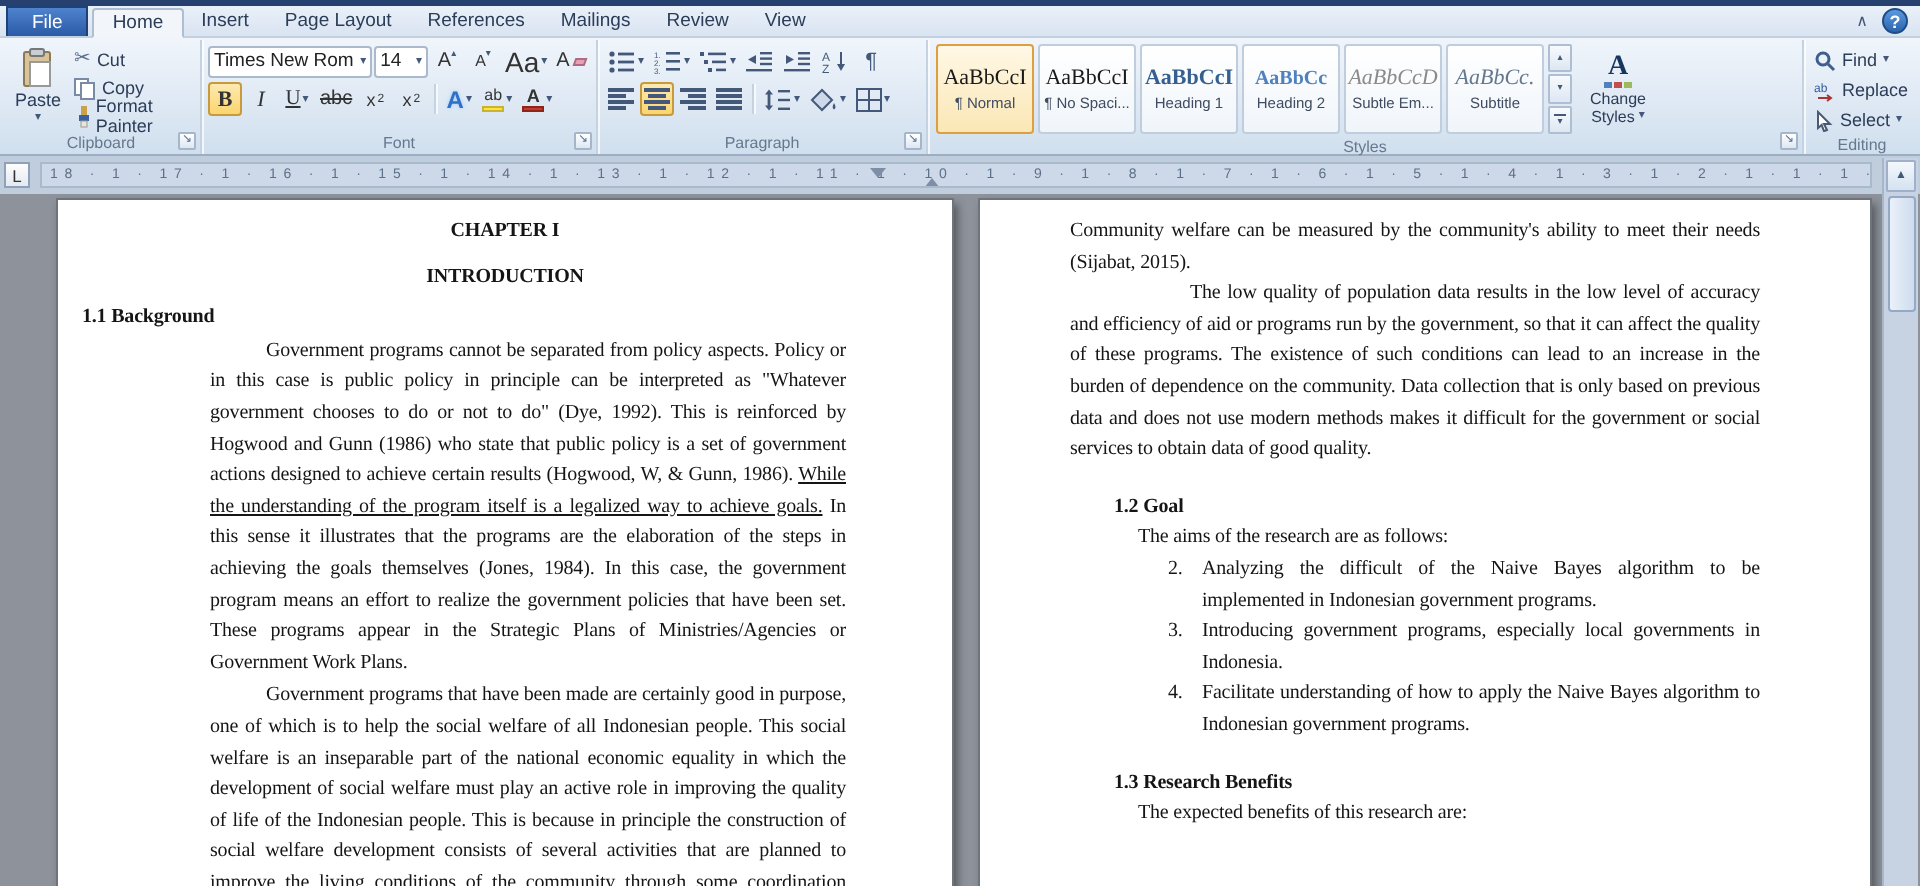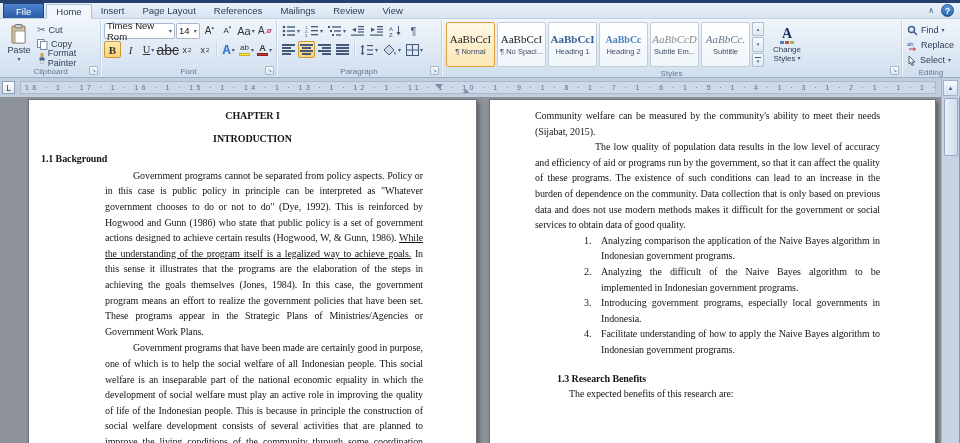--- a/index.html
+++ b/index.html
@@ -39,21 +39,21 @@
 
   
   .font-body{flex-direction:column;gap:2px;padding-top:1px}
   .row{display:flex;align-items:center;gap:1px}
   .combo{display:flex;align-items:center;background:#fff;border:1px solid #abb9cc;height:16px;font-size:9.5px;color:#222;padding:0 2px;border-radius:2px;justify-content:space-between}
   .combo .chev{margin-left:2px}
   .ff{width:86px}.fs{width:28px}
   .bold-b{font-weight:bold;font-size:11px;font-family:"Liberation Serif",serif}
   .ital-i{font-style:italic;font-size:11px;font-family:"Liberation Serif",serif}
   .und-u{text-decoration:underline;font-size:10.5px;font-family:"Liberation Serif",serif}
-  .strike{text-decoration:line-through;font-size:14px}
+  .strike{text-decoration:line-through;font-size:10px}
   .subsup{font-size:9px}.subsup sub,.subsup sup{font-size:6px}
   .eff-a{font-weight:bold;font-size:12px;color:#2f71c9;text-shadow:0 0 2px #a9ccf4}
   .stack-ic{display:flex;flex-direction:column;align-items:center;line-height:8px}
   .hl-bar{width:11px;height:3px;background:#ffe33e;border:1px solid #c9b32f;margin-top:1px}
   .fc-bar{width:11px;height:3px;background:#c33b2d;border:1px solid #8f2418;margin-top:1px}
   .tiny-tri{font-size:5px;line-height:5px;color:#44597a;margin-left:-1px;margin-top:-6px}
   .eraser{width:7px;height:4px;background:#e8a0b4;border:1px solid #b06a84;transform:skewX(-20deg);margin-left:1px}
 
   
   .al-icon{display:inline-flex;flex-direction:column;gap:1.6px;width:13px}
@@ -171,41 +171,41 @@
                 <rect x="3.5" y="7.5" width="3" height="3" fill="#ece4d4" stroke="#999" stroke-width="0.5"></rect>
               </svg>
             <span>Format Painter</span>
           </div>
         </div>
       </div>
       <div class="group-label">Clipboard</div>
       <span class="launcher">↘</span>
     </div>
 
-    <div class="group" style="width:176px">
+    <div class="group" style="width:198px">
       <div class="group-body font-body">
         <div class="row">
           <div class="combo ff">
             <span>Times New Rom</span>
             <span class="chev">▾</span>
           </div>
           <div class="combo fs">
             <span>14</span>
             <span class="chev">▾</span>
           </div>
           <div class="btn">
               <span>A</span>
               <span class="tiny-tri">▴</span>
             </div>
           <div class="btn">
               <span style="font-size:8px">A</span>
               <span class="tiny-tri">▾</span>
             </div>
           <div class="btn">
-              <span style="font-size:11px">Aa</span>
+              <span style="font-size:14px">Aa</span>
               <span class="chev">▾</span>
             </div>
           <div class="btn">
               <span style="font-size:10px">A</span>
               <span class="eraser"></span>
             </div>
         </div>
         <div class="row">
           <div class="btn active bold-b">B</div>
           <div class="btn ital-i">I</div>
@@ -491,21 +491,22 @@
       <div class="chapter">CHAPTER I</div>
       <div class="intro">INTRODUCTION</div>
       <div class="sec11">1.1 Background</div>
       <p class="p1body"><span>Government programs cannot be separated from policy aspects. Policy or in this case is public policy in principle can be interpreted as "Whatever government chooses to do or not to do" (Dye, 1992). This is reinforced by Hogwood and Gunn (1986) who state that public policy is a set of government actions designed to achieve certain results (Hogwood, W, &amp; Gunn, 1986). </span><span class="u">While the understanding of the program itself is a legalized way to achieve goals.</span><span> In this sense it illustrates that the programs are the elaboration of the steps in achieving the goals themselves (Jones, 1984). In this case, the government program means an effort to realize the government policies that have been set. These programs appear in the Strategic Plans of Ministries/Agencies or Government Work Plans.</span></p>
       <p class="p1body">Government programs that have been made are certainly good in purpose, one of which is to help the social welfare of all Indonesian people. This social welfare is an inseparable part of the national economic equality in which the development of social welfare must play an active role in improving the quality of life of the Indonesian people. This is because in principle the construction of social welfare development consists of several activities that are planned to improve the living conditions of the community through some coordination between the government and the community in an effort to implement social welfare in overcoming Persons with</p>
     </div>
 
     <div class="page page2 doc">
       <p class="p2para1">Community welfare can be measured by the community's ability to meet their needs (Sijabat, 2015).</p>
       <p class="p2para2">The low quality of population data results in the low level of accuracy and efficiency of aid or programs run by the government, so that it can affect the quality of these programs. The existence of such conditions can lead to an increase in the burden of dependence on the community. Data collection that is only based on previous data and does not use modern methods makes it difficult for the government or social services to obtain data of good quality.</p>
-      <p class="goal"><span class="num">1.</span><span>Analyzing comparison the application of the Naive Bayes algorithm in Indonesian government programs.</span></p>
+      <div class="sec">1.2 Goal</div>
+      <div class="intro-line">The aims of the research are as follows:</div>
       <p class="goal"><span class="num">2.</span><span>Analyzing the difficult of the Naive Bayes algorithm to be implemented in Indonesian government programs.</span></p>
       <p class="goal"><span class="num">3.</span><span>Introducing government programs, especially local governments in Indonesia.</span></p>
       <p class="goal"><span class="num">4.</span><span>Facilitate understanding of how to apply the Naive Bayes algorithm to Indonesian government programs.</span></p>
       <div class="sec">1.3 Research Benefits</div>
       <div class="intro-line">The expected benefits of this research are:</div>
     </div>
   </div>
 
   <div class="scrollbar">
     <div class="sb-up">

